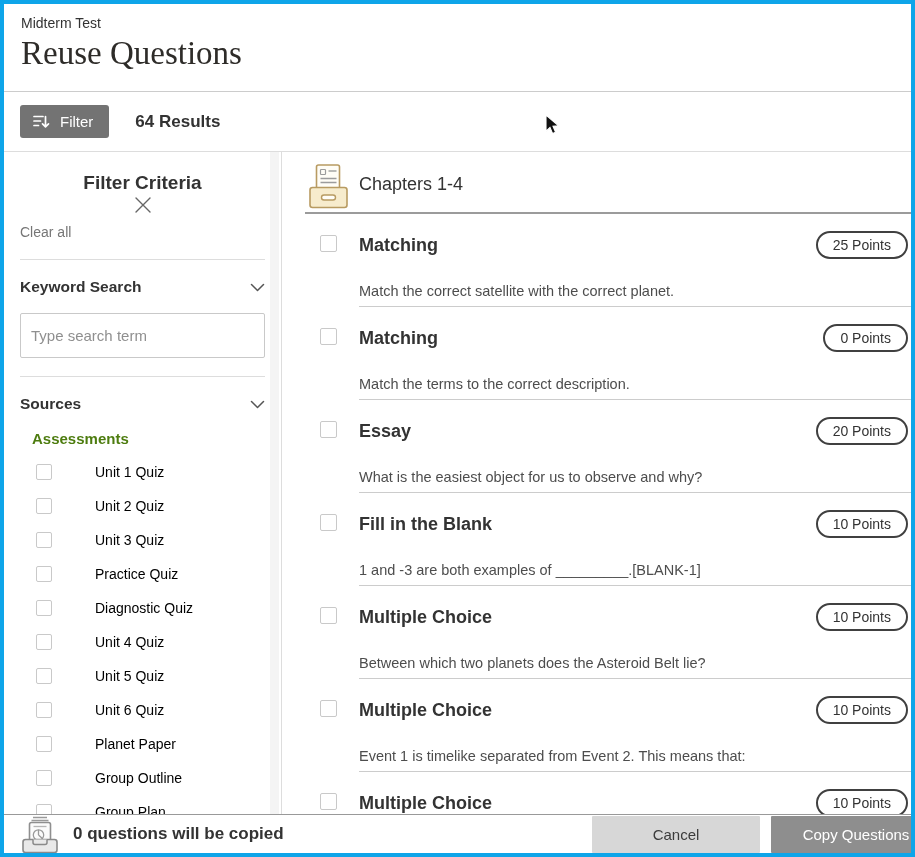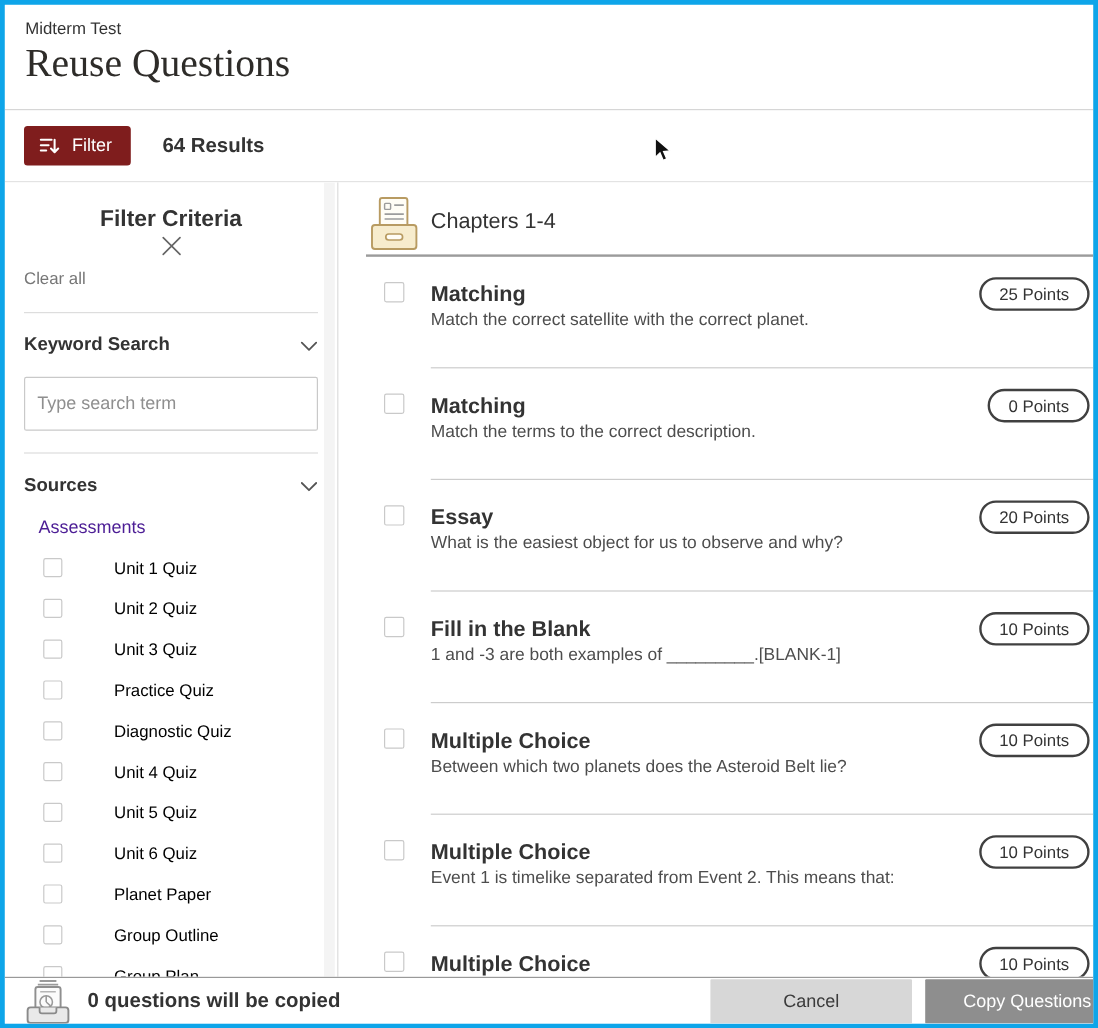--- a/index.html
+++ b/index.html
@@ -16,21 +16,21 @@
 
   
   .header { height: 88px; padding: 11px 17px 0 17px; background: #fff; border-bottom: 1px solid #ccc; }
   .context-title { font-size: 14px; color: #333; }
   .page-title { font-family: "Liberation Serif", serif; font-size: 33px; color: #2e2c29; margin-top: 4px; }
 
   
   .filter-bar { height: 60px; display: flex; align-items: center; padding: 0 16px; gap: 26px; border-bottom: 1px solid #ddd; background: #fff; }
   .filter-btn {
     display: inline-flex; align-items: center; gap: 9px;
-    background: #7f1d1d; color: #fff; border: none; border-radius: 3px;
+    background: #737373; color: #fff; border: none; border-radius: 3px;
     height: 33px; padding: 0 16px 0 12px; font-size: 15px; font-family: inherit; cursor: pointer;
   }
   .results-count { font-size: 17px; font-weight: bold; color: #333; }
 
   
   .body { display: flex; height: 662px; position: relative; background: #fff; }
 
   
   .sidebar { width: 278px; flex: 0 0 278px; border-right: 1px solid #ddd; position: relative; padding: 20px 16px 0 16px; overflow: hidden; }
   .sidebar-scroll-track { position: absolute; top: 0; right: 2px; width: 9px; height: 100%; background: #f4f4f4; }
@@ -40,42 +40,42 @@
   .clear-all { font-size: 14px; color: #767676; margin-top: 8px; display: inline-block; cursor: pointer; }
   .sb-divider { border-bottom: 1px solid #ddd; margin: 18px 0; }
   .section-head { display: flex; align-items: center; justify-content: space-between; cursor: pointer; }
   .section-label { font-size: 15.5px; font-weight: bold; color: #333; }
   .search-input {
     width: 100%; height: 45px; margin-top: 17px;
     border: 1px solid #c9c9c9; border-radius: 2px; padding: 13px 10px;
     font-size: 15px; font-family: inherit; color: #333;
   }
   .search-input::placeholder { color: #8f8f8f; }
-  .group-label { font-size: 15px; font-weight: normal; color: #4c1d95; margin: 17px 0 0 12px; }
+  .group-label { font-size: 15px; font-weight: bold; color: #4d7c0f; margin: 17px 0 0 12px; }
   .src-list { margin-top: 17px; }
   .src-item { display: flex; align-items: center; gap: 14px; margin: 0 0 18px 16px; }
   .cb { width: 16px; height: 16px; border: 1px solid #c9c9c9; border-radius: 2px; background: #fff; flex: 0 0 auto; cursor: pointer; }
   .src-label { font-size: 14px; color: #000000; margin-left: 29px; }
 
   
   .main { flex: 1; overflow: hidden; position: relative; }
   .source-header { height: 62px; position: relative; }
   .source-header .src-icon { position: absolute; left: 26px; top: 11px; }
   .source-title { position: absolute; left: 77px; top: 22px; font-size: 18px; font-weight: normal; color: #333; }
   .source-divider { position: absolute; left: 23px; right: 0; bottom: 0; border-bottom: 2px solid #9b9b9b; }
 
   .q-row { position: relative; height: 93px; padding: 17px 0 0 77px; }
   .q-cb { position: absolute; left: 38px; top: 21px; width: 17px; height: 17px; }
   .q-head { display: flex; align-items: center; justify-content: space-between; padding-right: 3px; }
   .q-title { font-size: 18px; font-weight: bold; color: #333; }
   .q-pill {
     border: 2px solid #404040; border-radius: 999px; background: #fff;
     padding: 4px 15px; font-size: 14px; font-weight: 400; color: #333; white-space: nowrap;
   }
-  .q-text { margin-top: 0; font-size: 14.5px; color: #4d4d4d; }
+  .q-text { margin-top: 24px; font-size: 14.5px; color: #4d4d4d; }
   .q-divider { position: absolute; left: 77px; right: 0; bottom: 0; border-bottom: 1px solid #ccc; }
 
   
   .footer {
     position: absolute; left: 0; right: 0; bottom: 0; height: 39px;
     border-top: 1px solid #999; background: #fff;
     display: flex; align-items: center; padding-left: 16px;
   }
   .footer-status { font-size: 17px; font-weight: bold; color: #333; margin-left: 13px; }
   .footer-spacer { flex: 1; }

